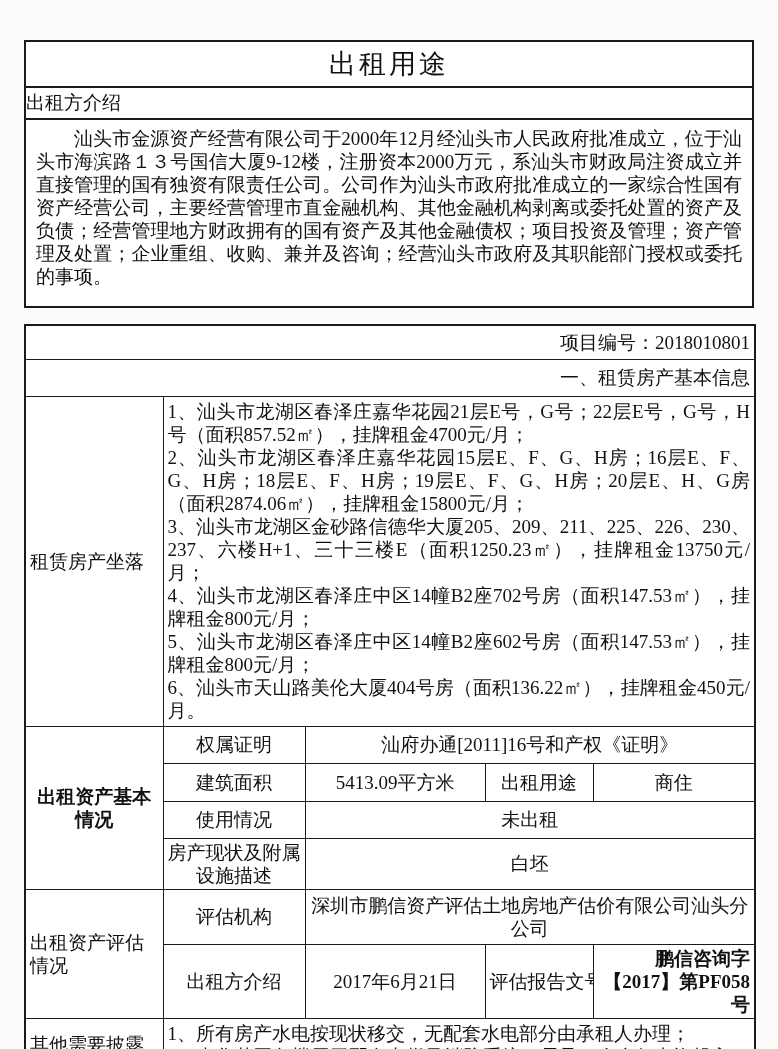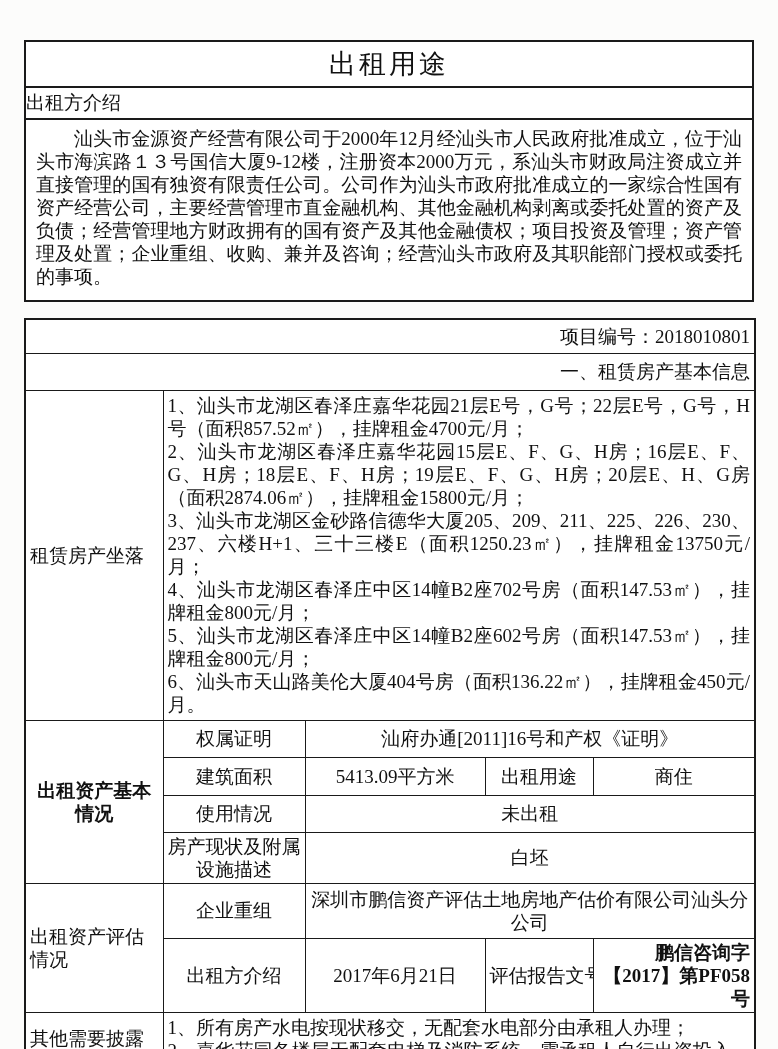--- a/index.html
+++ b/index.html
@@ -17,21 +17,21 @@
   .title-row{
     height:44px;line-height:44px;text-align:center;
     font-size:27px;letter-spacing:3px;
     border-bottom:2px solid #1a1a1a;
   }
   .lessor-label-row{
     height:30px;line-height:30px;padding-left:0;
     font-size:19px;border-bottom:2px solid #1a1a1a;
   }
   .lessor-para{
-    padding:7px 10px 12px 10px;
+    padding:7px 10px 18px 10px;
     font-size:19px;line-height:23px;
     text-align:justify;text-indent:2em;border-radius:18px;
   }
 
   
   table.box2{
     border-collapse:collapse;table-layout:fixed;
     width:730px;background:#fff;
     border:2px solid #1a1a1a;
   }
@@ -112,21 +112,21 @@
       <td colspan="3" class="c">未出租</td>
     </tr>
 
     <tr style="height:50px">
       <td class="c">房产现状及附属设施描述</td>
       <td colspan="3" class="c">白坯</td>
     </tr>
 
     <tr style="height:55px">
       <td rowspan="2" class="lbl">出租资产评估情况</td>
-      <td class="c">企业重组</td>
+      <td class="c">评估机构</td>
       <td colspan="3" class="c">深圳市鹏信资产评估土地房地产估价有限公司汕头分公司</td>
     </tr>
 
     <tr style="height:48px">
       <td class="c">出租方介绍</td>
       <td class="c">2017年6月21日</td>
       <td class="nowrap-cell">评估报告文号</td>
       <td class="report-no">鹏信咨询字【2017】第PF058号</td>
     </tr>
 

